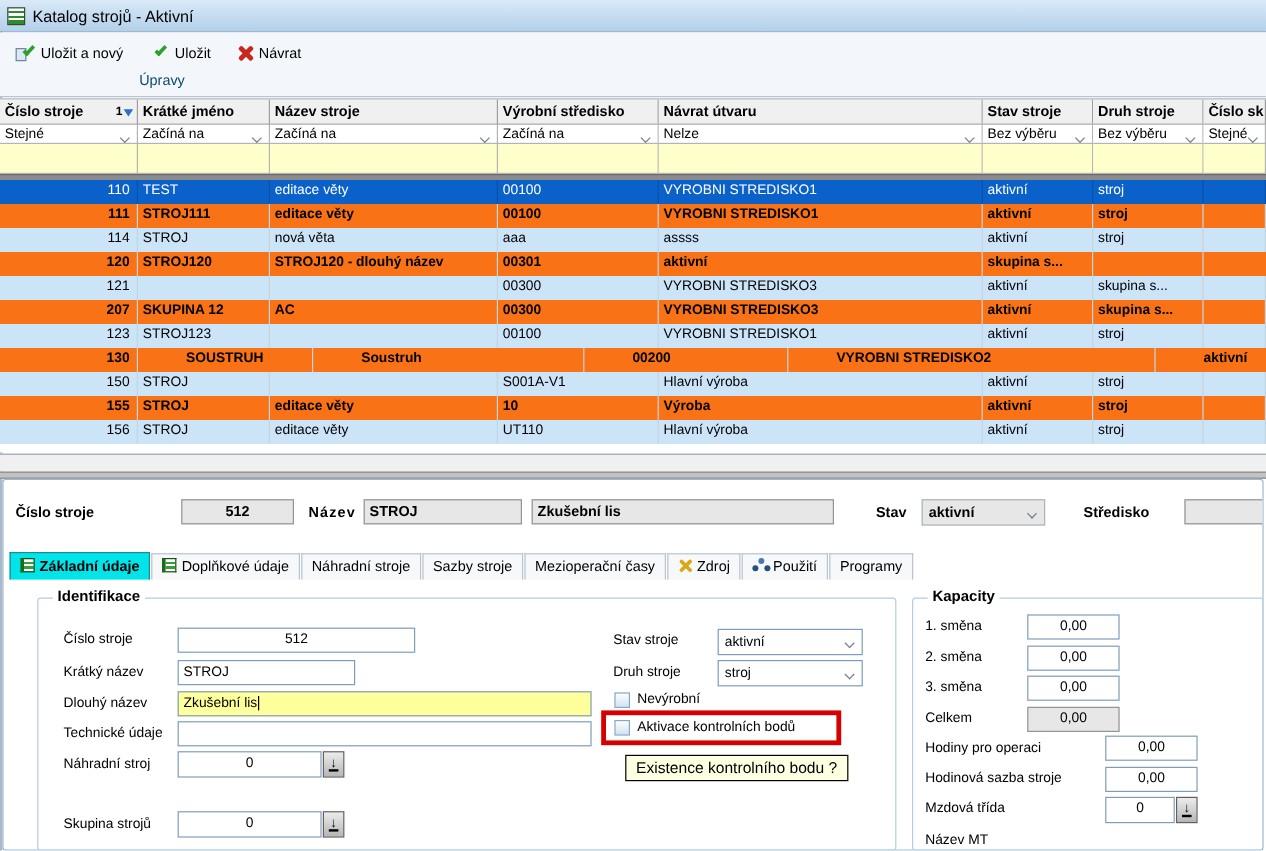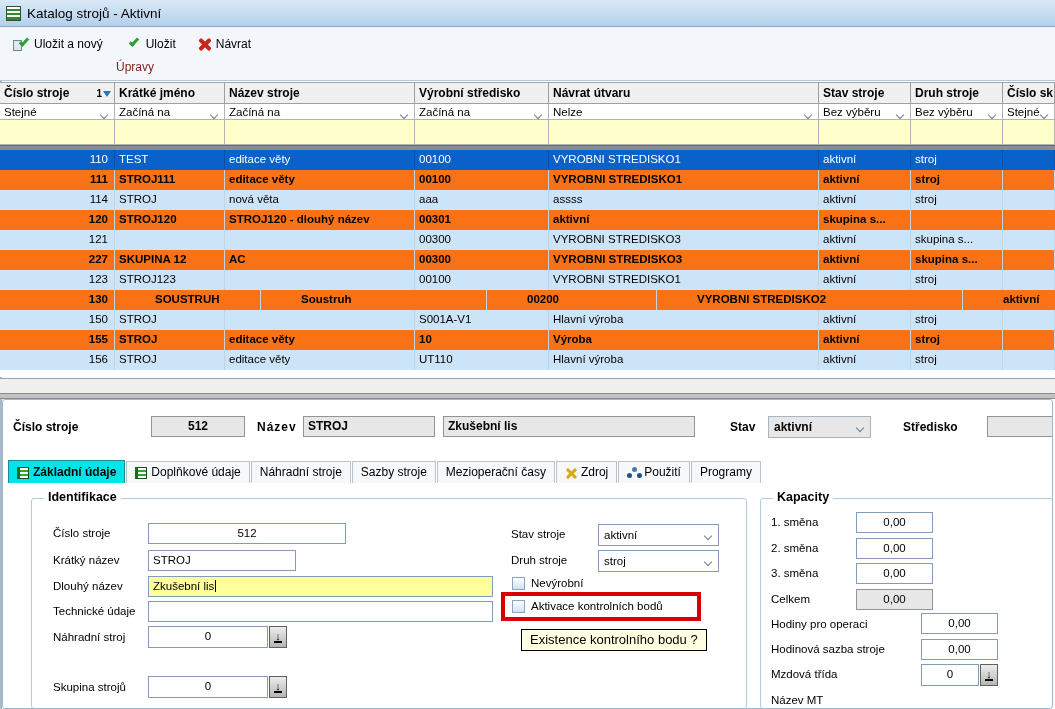--- a/index.html
+++ b/index.html
@@ -15,21 +15,21 @@
   .winicon { width:15px; height:15px; border:1px solid #2f4f2f; margin-right:6px;
     background:repeating-linear-gradient(180deg,#ffffff 0 2px,#2e8b2e 2px 4px,#ffffff 4px 6px,#2e8b2e 6px 8px,#ffffff 8px 10px,#2e8b2e 10px 13px); }
   .title { font-size:13.5px; color:#000; }
 
   
   .toolbar { position:absolute; left:0; top:27px; width:1055px; height:54px;
     background:#f3f7fb; border-bottom:1px solid #b9c4ce; }
   .tb-buttons { position:absolute; left:10px; top:8px; display:flex; gap:16px; }
   .tb-btn { display:flex; align-items:center; gap:5px; font-size:12px; color:#000; cursor:default; padding:2px 3px; }
   .tb-group { position:absolute; left:92px; top:33px; width:86px; text-align:center;
-    font-size:12px; color:#7f1d1d; }
+    font-size:12px; color:#0c4a6e; }
   .icw { position:relative; width:16px; height:14px; display:inline-block; }
   .ic-sheet { position:absolute; left:0; bottom:0; width:9px; height:11px;
     background:#dce8f2; border:1px solid #6d86a0; }
   .ic-check { position:absolute; right:0; top:2px; width:10px; height:5px;
     border-left:3px solid #2ca02c; border-bottom:3px solid #2ca02c; transform:rotate(-47deg); }
   .icw.solo .ic-check { right:2px; }
   .ic-x { position:relative; width:13px; height:13px; display:inline-block; }
   .ic-x::before,.ic-x::after { content:""; position:absolute; left:5px; top:-1px; width:4px; height:15px;
     background:#c8281c; border-radius:1.5px; }
   .ic-x::before { transform:rotate(45deg); } .ic-x::after { transform:rotate(-45deg); }
@@ -83,21 +83,21 @@
   .combo .chev { top:8px; }
   .caret { border-right:1px solid #000; margin-left:1px; }
 
   
   .spin { position:absolute; width:18px; height:22px; background:linear-gradient(#ececec,#b6b6b6);
     border:1px solid #5f5f5f; display:flex; align-items:center; justify-content:center; cursor:default; }
   .spin span { font-size:11px; font-weight:bold; line-height:10px; border-bottom:2px solid #000; padding:0 1px; }
 
   
   .tabs { position:absolute; left:5px; top:58px; display:flex; align-items:flex-end; height:25px; }
-  .tab { display:flex; align-items:flex-end; gap:4px; padding:3px 8px 4px 8px; font-size:12px;
+  .tab { display:flex; align-items:flex-start; gap:4px; padding:3px 8px 4px 8px; font-size:12px;
     border:1px solid #b9c4ce; border-bottom:none; background:#f6f8fa; margin-right:1px; white-space:nowrap; }
   .tab.active { background:#00e4ea; font-weight:bold; border-color:#1d8b96; position:relative; padding-top:4px; }
   .tic { display:inline-block; }
   .tic-book { width:12px; height:12px; border:1px solid #145214; border-left:3px solid #1a6e1a;
     background:repeating-linear-gradient(180deg,#ffffff 0 2px,#38a038 2px 4px); }
   .tic-tools { position:relative; width:12px; height:12px; }
   .tic-tools::before,.tic-tools::after { content:""; position:absolute; left:5px; top:0; width:3px; height:13px;
     background:#d8a818; border-radius:1px; }
   .tic-tools::before { transform:rotate(45deg); } .tic-tools::after { transform:rotate(-45deg); }
   .tic-cluster { position:relative; width:13px; height:12px; }
@@ -267,21 +267,21 @@
         <div class="g-cell num">121</div>
         <div class="g-cell"></div>
         <div class="g-cell"></div>
         <div class="g-cell">00300</div>
         <div class="g-cell">VYROBNI STREDISKO3</div>
         <div class="g-cell">aktivní</div>
         <div class="g-cell">skupina s...</div>
         <div class="g-cell"></div>
       </div>
       <div class="g-row g-data w" style="grid-template-columns: 115px 110px 190px 134px 270px 92px 92px 52px;">
-        <div class="g-cell num">227</div>
+        <div class="g-cell num">207</div>
         <div class="g-cell">SKUPINA 12</div>
         <div class="g-cell">AC</div>
         <div class="g-cell">00300</div>
         <div class="g-cell">VYROBNI STREDISKO3</div>
         <div class="g-cell">aktivní</div>
         <div class="g-cell">skupina s...</div>
         <div class="g-cell"></div>
       </div>
       <div class="g-row g-data b" style="grid-template-columns: 115px 110px 190px 134px 270px 92px 92px 52px;">
         <div class="g-cell num">123</div>

